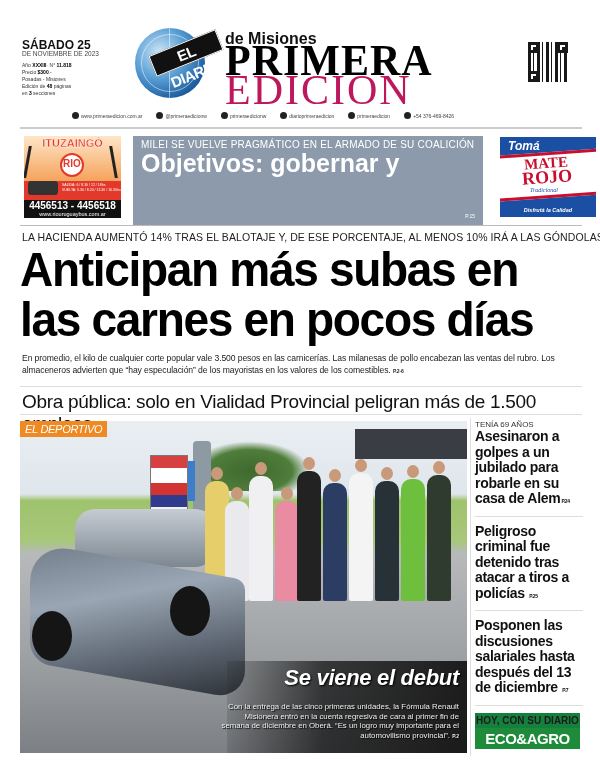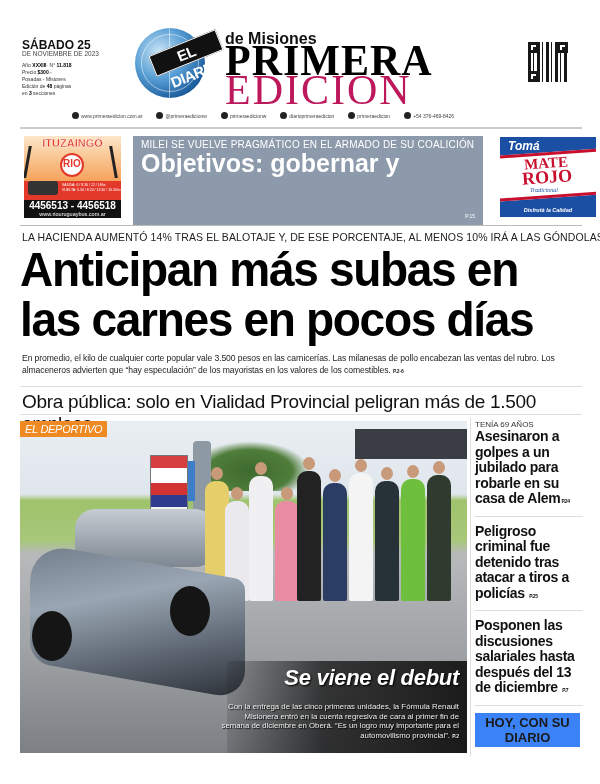--- a/index.html
+++ b/index.html
@@ -82,21 +82,21 @@
   .photo .capt-h { position: absolute; right: 8px; top: 244px; font-weight: bold; font-size: 22px; color: #fff; text-shadow: 1px 1px 2px #000; letter-spacing: -0.3px; font-style: italic; }
   .photo .capt-t { position: absolute; right: 8px; top: 281px; width: 238px; font-size: 7.8px; line-height: 9.5px; color: #eee; text-align: right; text-shadow: 1px 1px 1px #000; }
 
   
   .side { position: absolute; left: 455px; top: 418px; width: 108px; }
   .side .tag { font-size: 8px; color: #333; margin-top: 2px; }
   .side .h { font-weight: bold; font-size: 14px; line-height: 15.5px; color: #111; letter-spacing: -0.3px; }
   .side .sep { height: 1px; background: #ddd; margin: 6px 0 7px; }
   .side .pgref { margin-left: 1px; }
   .eco { margin-top: 6px; width: 105px; }
-  .eco .top { background: #3b82f6; color: #1a1a1a; font-weight: bold; font-size: 13px; text-align: center; padding: 2px 0; }
+  .eco .top { background: #15803d; color: #1a1a1a; font-weight: bold; font-size: 10px; text-align: center; padding: 2px 0; }
   .eco .bot { background: #1d8b3a; color: #fff; font-weight: bold; font-size: 15px; text-align: center; padding: 2px 0; letter-spacing: -0.5px; }
   .vline { position: absolute; left: 450px; top: 418px; width: 1px; height: 338px; background: #ddd; }
 </style>
 </head>
 <body>
 
 <div class="page">
 
   <div class="issue">
     <div class="day">SÁBADO 25</div>
@@ -249,16 +249,17 @@
     <div>
       <div class="h"><span>Peligroso criminal fue detenido tras atacar a tiros a policías</span> <span class="pgref">P.25</span></div>
     </div>
     <div class="sep"></div>
     <div>
       <div class="h"><span>Posponen las discusiones salariales hasta después del 13 de diciembre</span> <span class="pgref">P.7</span></div>
     </div>
     <div class="sep"></div>
     <div class="eco">
       <div class="top">HOY, CON SU DIARIO</div>
+      <div class="bot">ECO&amp;AGRO</div>
     </div>
   </div>
 
 </div>
 
 </body></html>

